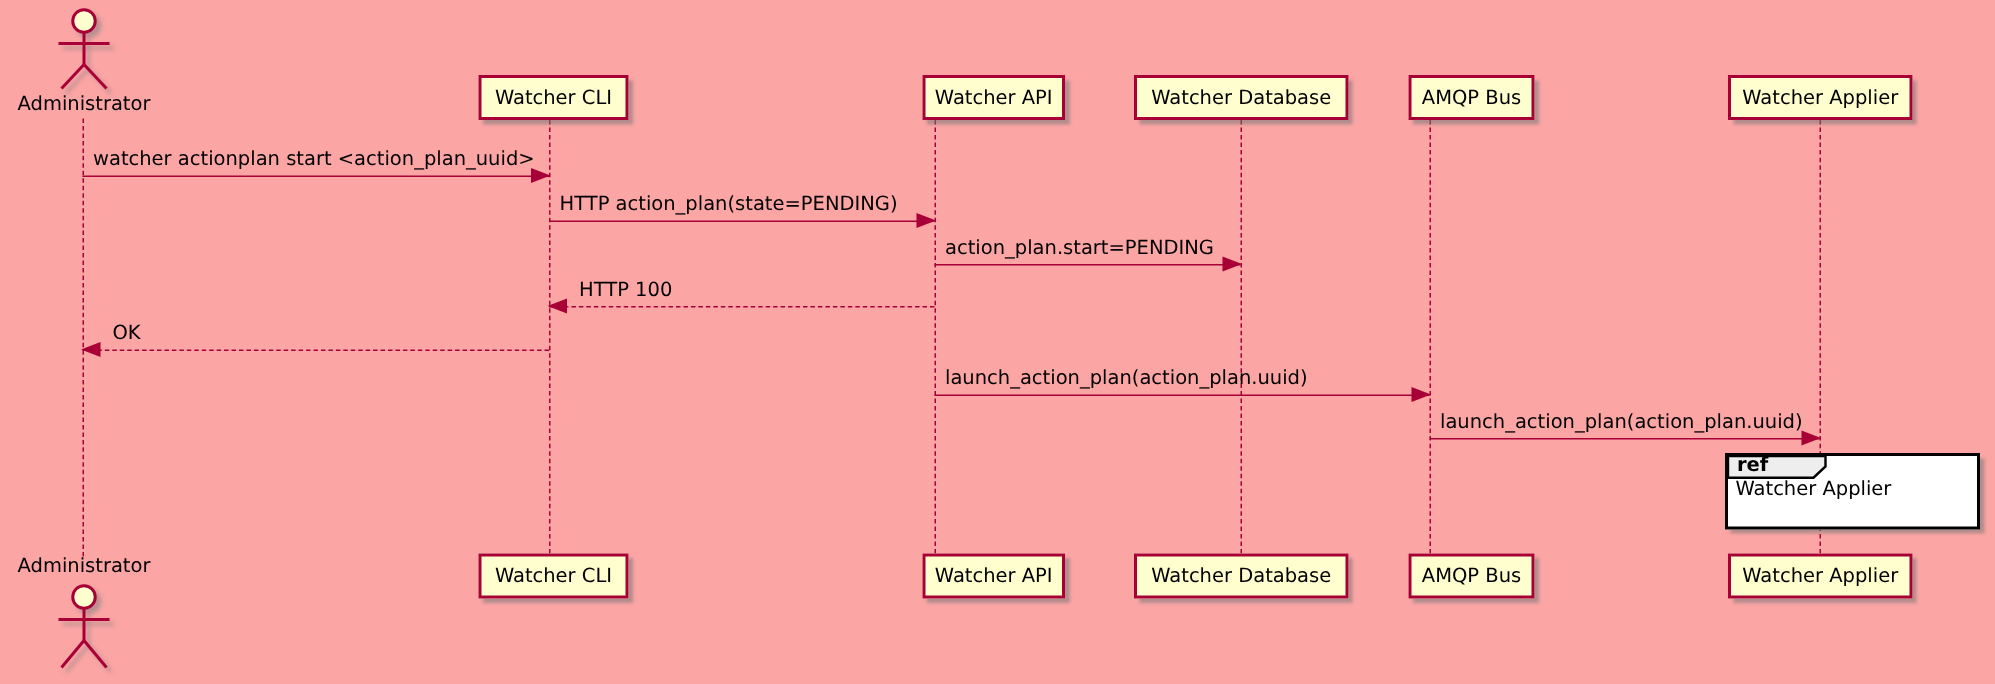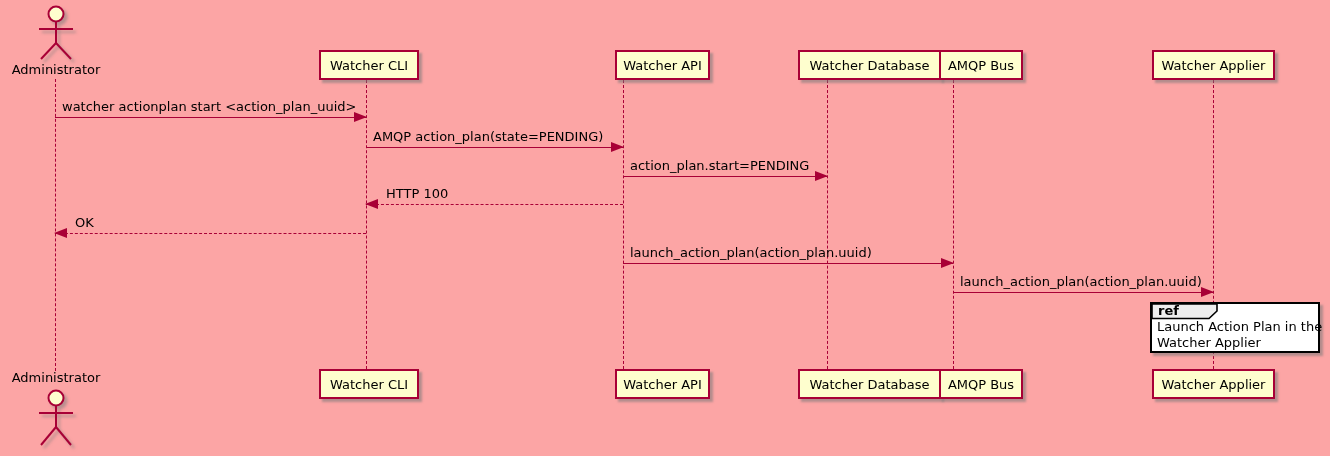--- a/index.html
+++ b/index.html
@@ -19,21 +19,21 @@
   
   .pbox{
     position:absolute;height:30px;box-sizing:border-box;
     background:#FEFECE;border:2px solid #A80036;
     display:flex;align-items:center;justify-content:center;
     box-shadow:3px 3px 2px rgba(120,120,120,0.55);
     white-space:nowrap;
   }
   .p-cli{left:319px;width:100px;}
   .p-api{left:575px;width:95px;margin-left:40px;}
-  .p-db{left:756px;width:143px;margin-left:42px;}
+  .p-db{left:756px;width:143px;}
   .p-amqp{left:939px;width:84px;}
   .p-applier{left:1152px;width:123px;}
   .row-top{top:50px;}
   .row-bottom{top:369px;}
   
   .actor-label{position:absolute;left:3px;width:106px;text-align:center;white-space:nowrap;}
   .actor-label.top{top:62px;}
   .actor-label.bottom{top:370px;}
   .actor-figure{position:absolute;left:31px;}
   .actor-figure.top{top:3px;}
@@ -106,21 +106,21 @@
   <div class="pbox row-top p-applier">
       <span>Watcher Applier</span>
     </div>
 
   <div class="msg m1">
     <span class="label fwd">watcher actionplan start &lt;action_plan_uuid&gt;</span>
     <div class="line"></div>
     <div class="head right"></div>
   </div>
   <div class="msg m2">
-    <span class="label fwd">AMQP action_plan(state=PENDING)</span>
+    <span class="label fwd">HTTP action_plan(state=PENDING)</span>
     <div class="line"></div>
     <div class="head right"></div>
   </div>
   <div class="msg m3">
     <span class="label fwd">action_plan.start=PENDING</span>
     <div class="line"></div>
     <div class="head right"></div>
   </div>
   <div class="msg m4 dashed">
     <span class="label ret">HTTP 100</span>
@@ -144,21 +144,20 @@
   </div>
 
   <div class="refbox">
     <div class="hdr">
       <svg width="70" height="17" viewBox="0 0 70 17">
         <path d="M1,1 H66 V8 L58,15.5 H1 Z" fill="#EEEEEE" stroke="#000000" stroke-width="1.6"></path>
       </svg>
       <span class="hdr-label">ref</span>
     </div>
     <div class="body">
-      <div>Launch Action Plan in the</div>
       <div>Watcher Applier</div>
     </div>
   </div>
 
   <div class="pbox row-bottom p-cli">
       <span>Watcher CLI</span>
     </div>
   <div class="pbox row-bottom p-api">
       <span>Watcher API</span>
     </div>

